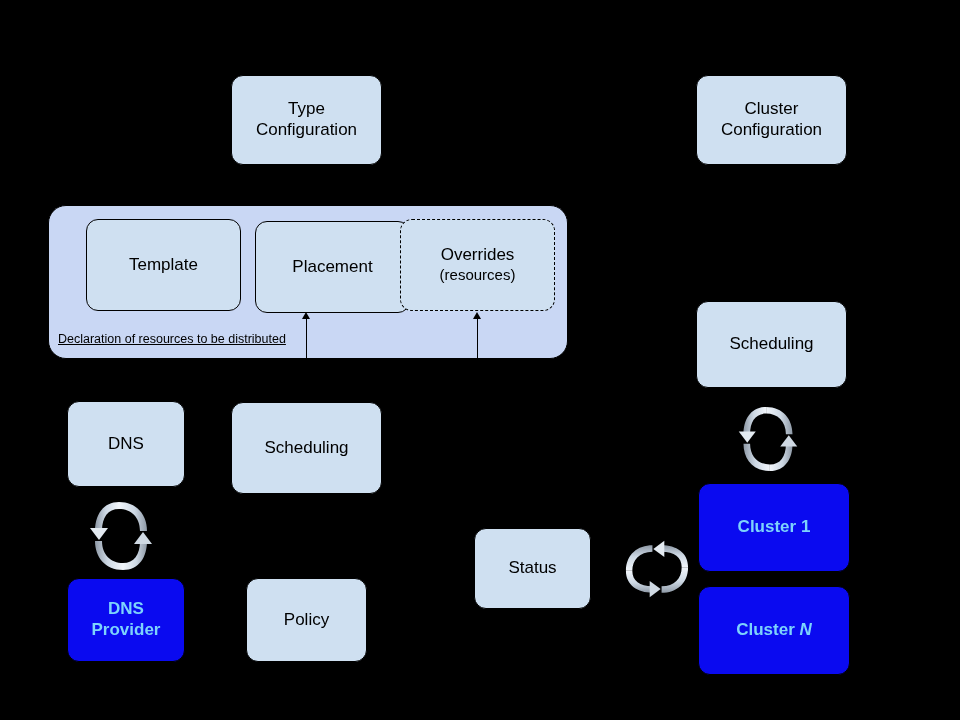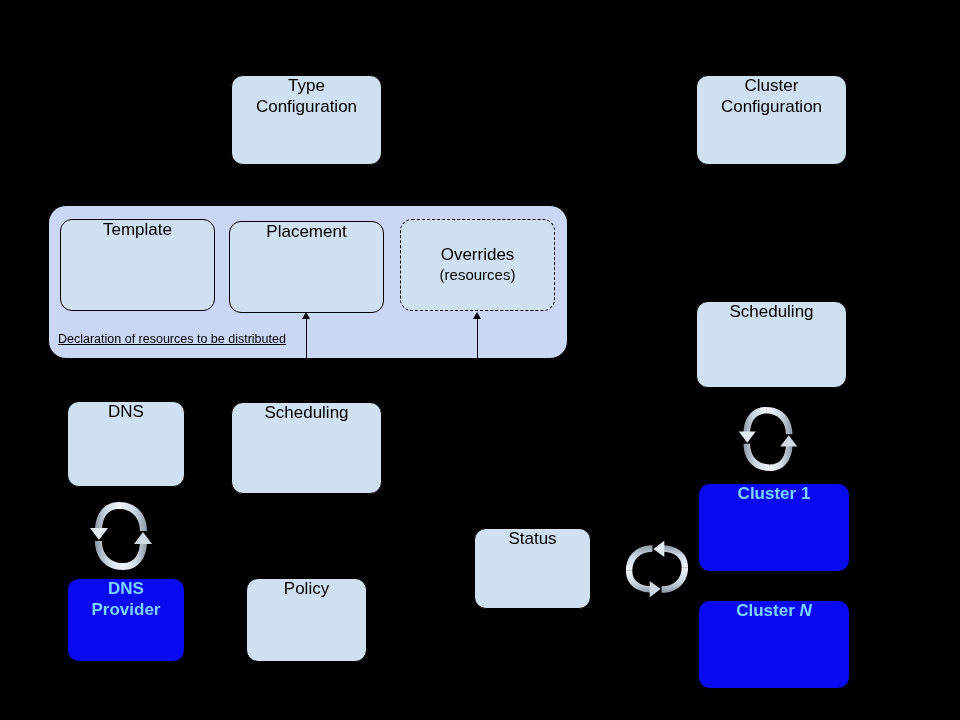--- a/index.html
+++ b/index.html
@@ -17,36 +17,38 @@
     height: 720px;
     background: #000000;
     overflow: hidden;
   }
 
   
   .node {
     position: absolute;
     box-sizing: border-box;
     display: flex;
+    align-items: center;
     justify-content: center;
     text-align: center;
     border-radius: 12px;
     line-height: 1.22;
     color: #000000;
     font-size: 17px;
     white-space: pre-line;
     -webkit-font-smoothing: antialiased;
   }
   .node.light {
     background: #cfe0f1;
     border: 1px solid #000000;
   }
   .node.nested {
     background: #cfe0f1;
     border: 1px solid #000000;
+    margin-left: 26px;
   }
   .node.dashed {
     background: #cfe0f1;
     border: 1px dashed #000000;
   }
   .node.strong {
     background: #0a0af0;
     border: 1px solid #000000;
     color: #7dd3fc;
     font-weight: bold;
@@ -225,17 +227,17 @@
       <path d="M37 73 C19 73 9 60 9 44 L16 44 C16 58 25 66 37 66 Z" fill="url(#gB)"></path>
       <path d="M37 73 C53 73 61 60 61 44 L54 44 C54 58 48 66 37 66 Z" fill="url(#gA)"></path>
       <polygon points="48,47 66,47 57,35" fill="#cfd9e3"></polygon>
     </svg>
   </div>
 
   <div class="node strong" style="left:698px; top:483px; width:152px; height:89px;">
     <span><span>Cluster </span><span>1</span></span>
   </div>
 
-  <div class="node strong" style="left:698px; top:600px; width:152px; height:89px;">
+  <div class="node strong" style="left:698px; top:586px; width:152px; height:89px;">
     <span><span>Cluster </span><span class="ital">N</span></span>
   </div>
 
 </div>
 
 </body></html>

